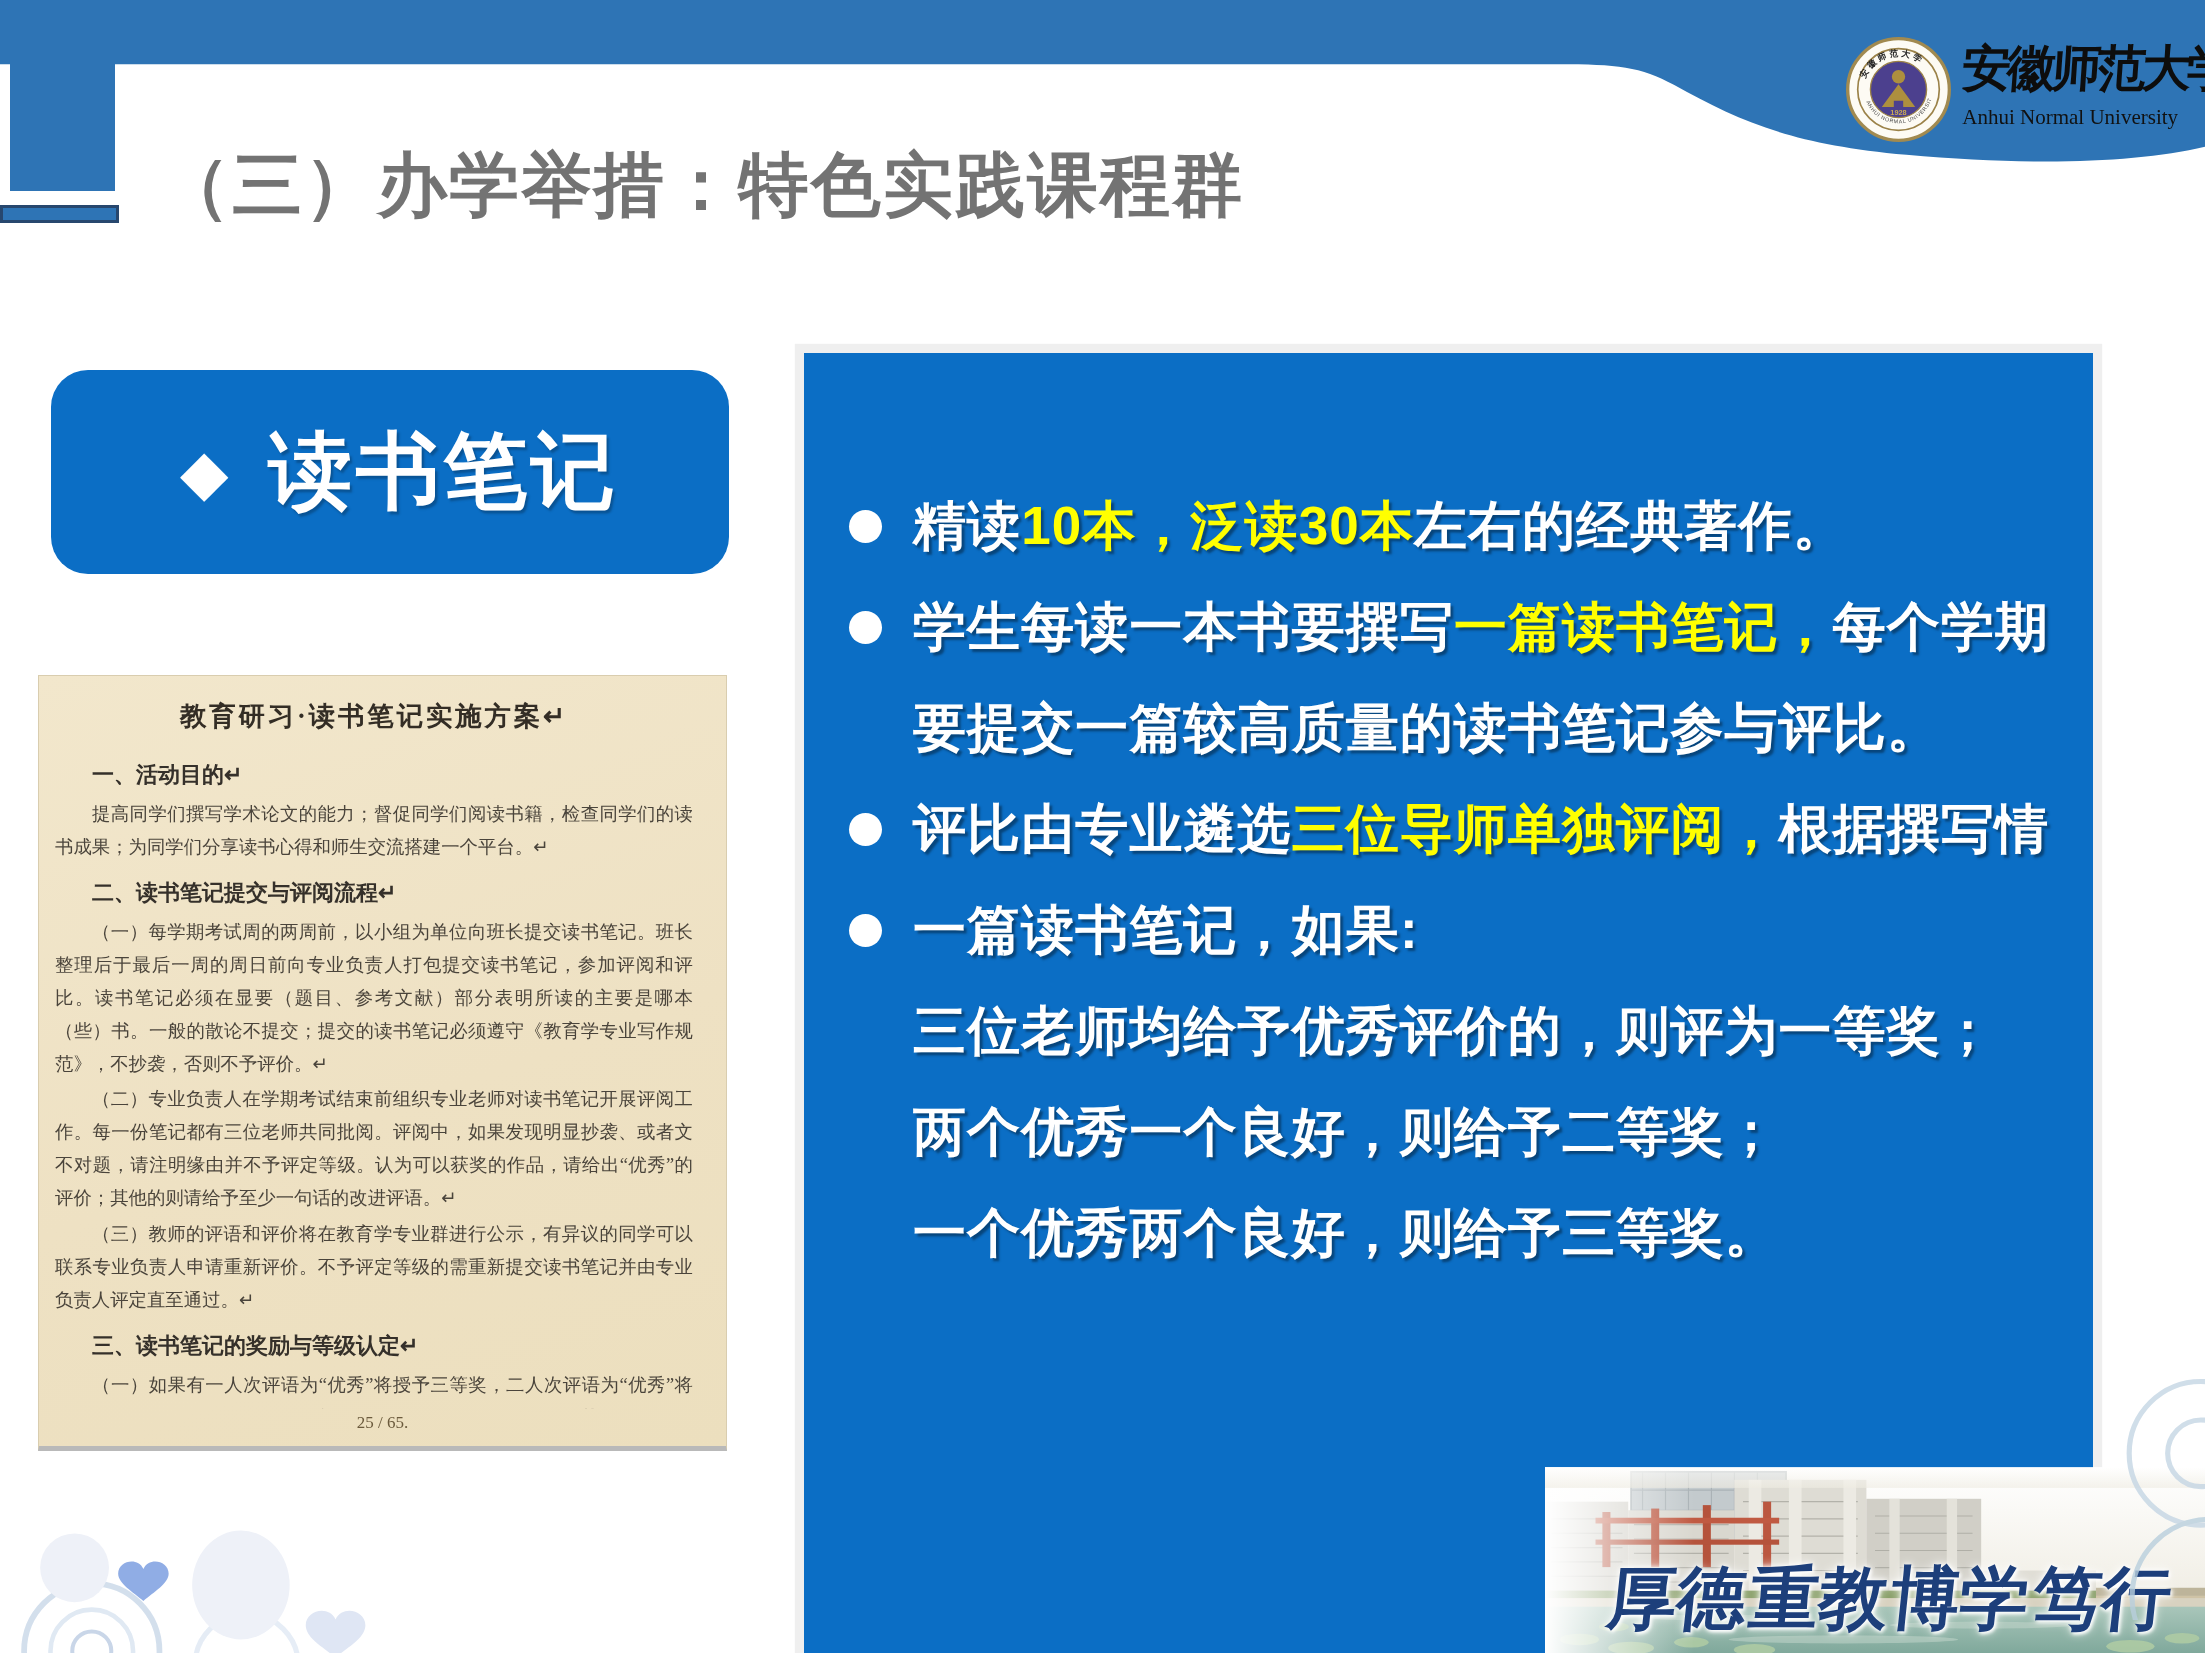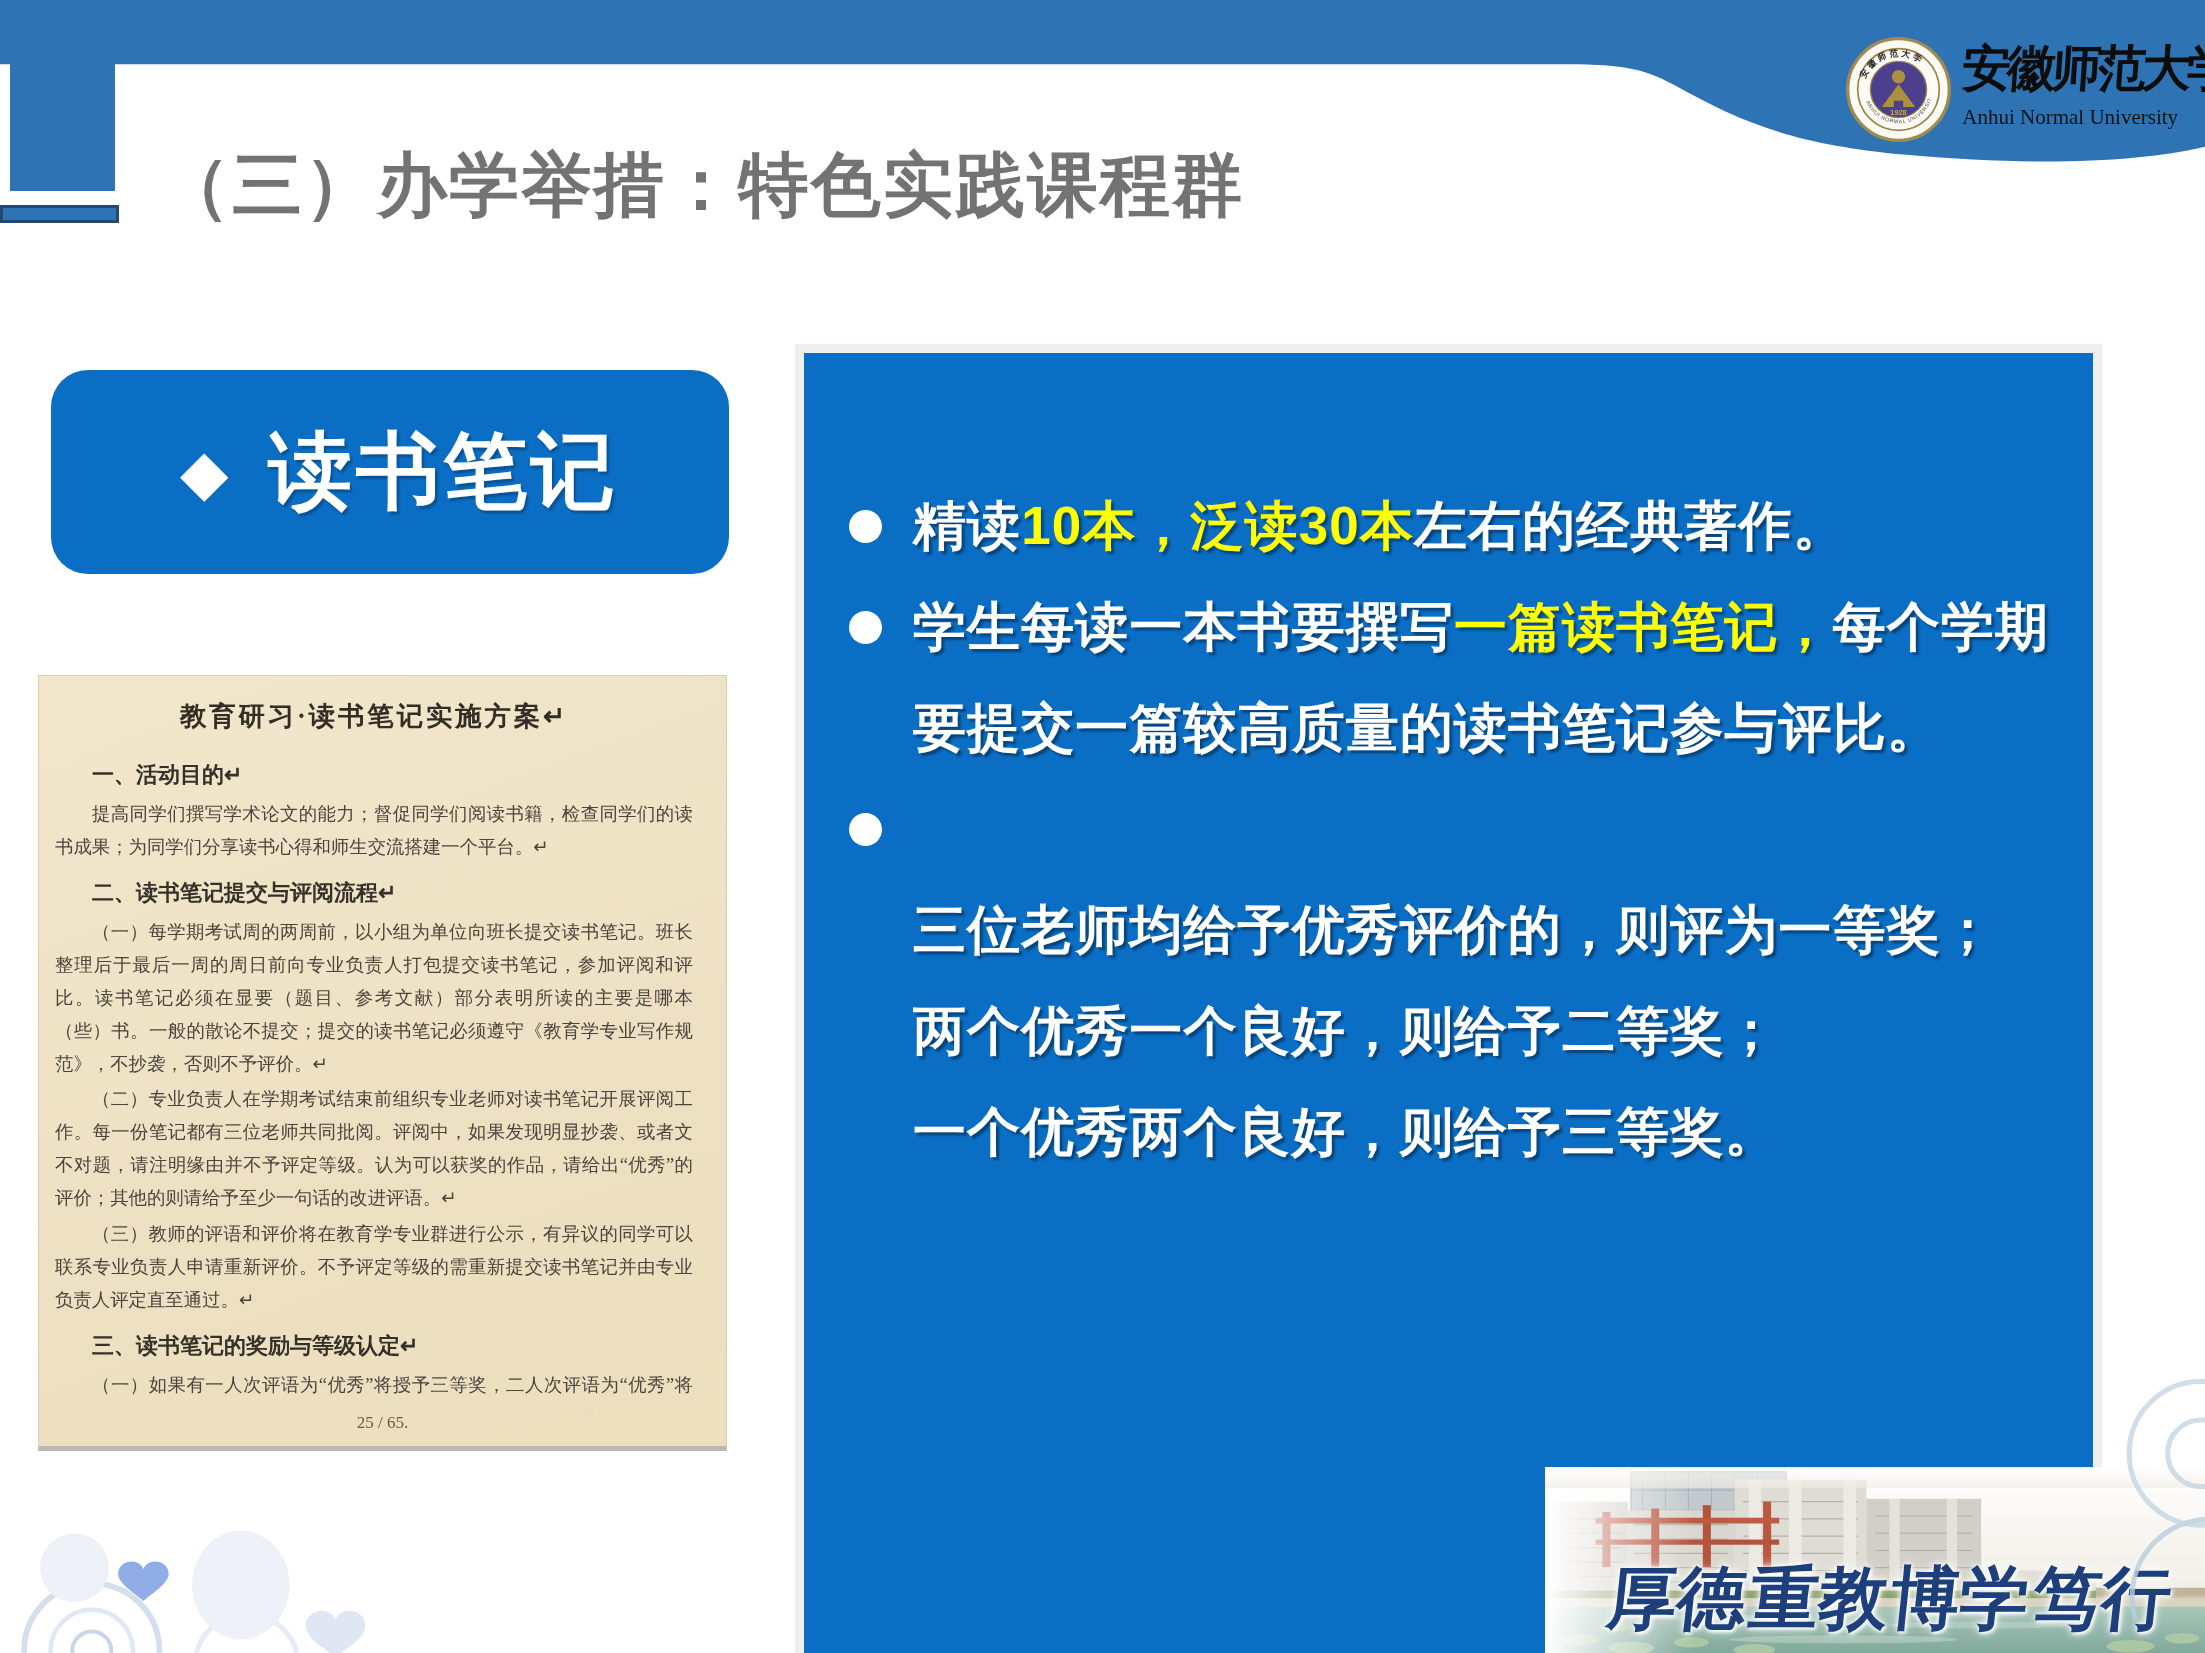--- a/index.html
+++ b/index.html
@@ -140,20 +140,25 @@
         <div class="b-row">
           <span class="b-marker"></span>
           <span class="b-text"><span class="whi">学生每读一本书要撰写</span><span class="yel">一篇读书笔记，</span><span class="whi">每个学期</span></span>
         </div>
         <div class="b-row">
           <span class="b-marker hide"></span>
           <span class="b-text"><span class="whi">要提交一篇较高质量的读书笔记参与评比。</span></span>
         </div>
         <div class="b-row">
           <span class="b-marker"></span>
+          <span class="b-text"><span class="whi">评比由专业遴选</span><span class="yel">三位导师单独评阅，</span><span class="whi">根据撰写情</span></span>
+        </div>
+        <div class="b-row">
+          <span class="b-marker"></span>
+          <span class="b-text"><span class="whi">一篇读书笔记，如果:</span></span>
         </div>
         <div class="b-row">
           <span class="b-marker hide"></span>
           <span class="b-text"><span class="whi">三位老师均给予优秀评价的，则评为一等奖；</span></span>
         </div>
         <div class="b-row">
           <span class="b-marker hide"></span>
           <span class="b-text"><span class="whi">两个优秀一个良好，则给予二等奖；</span></span>
         </div>
         <div class="b-row">

